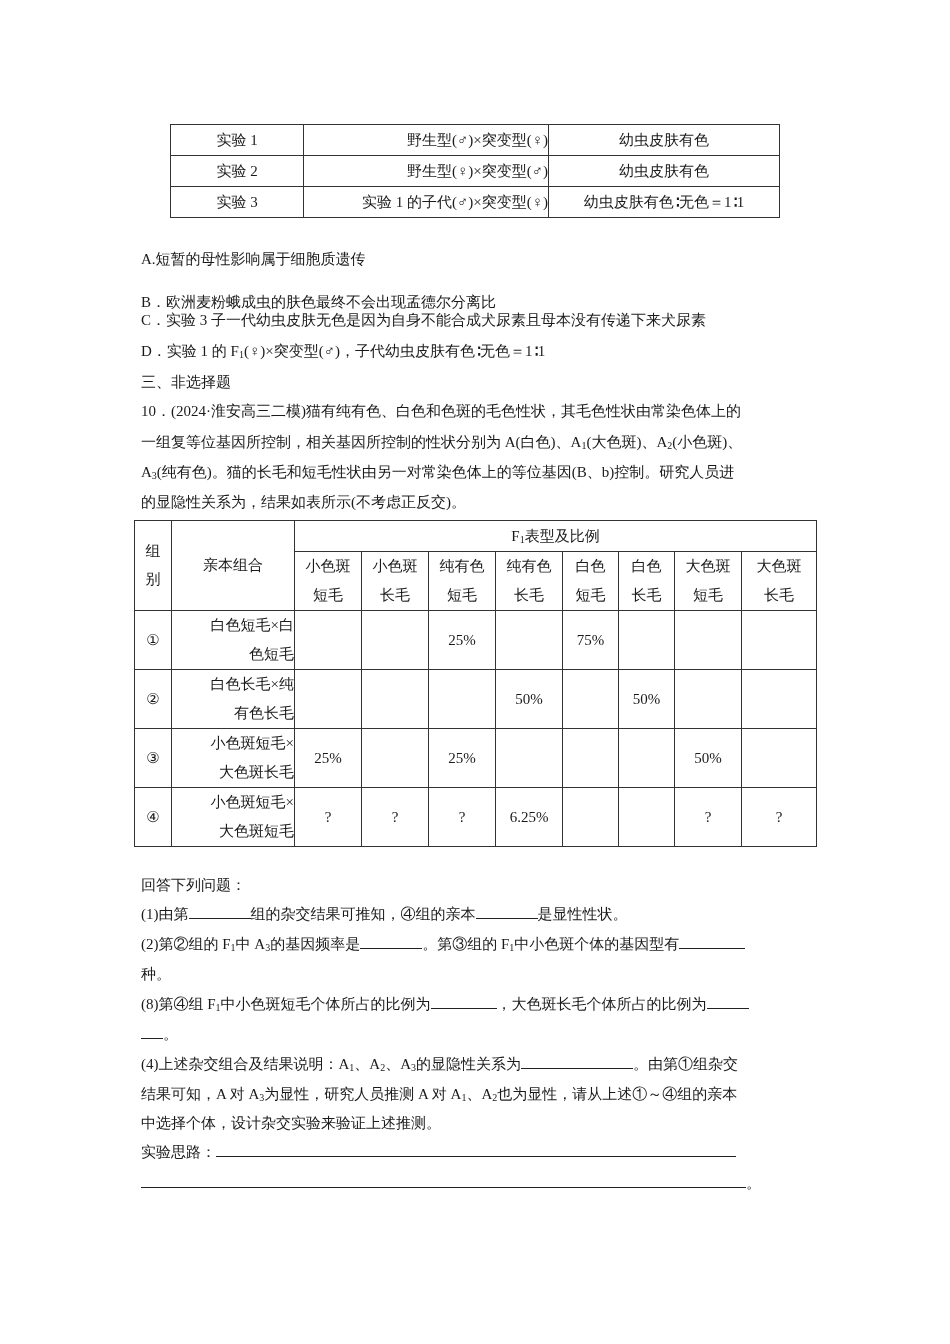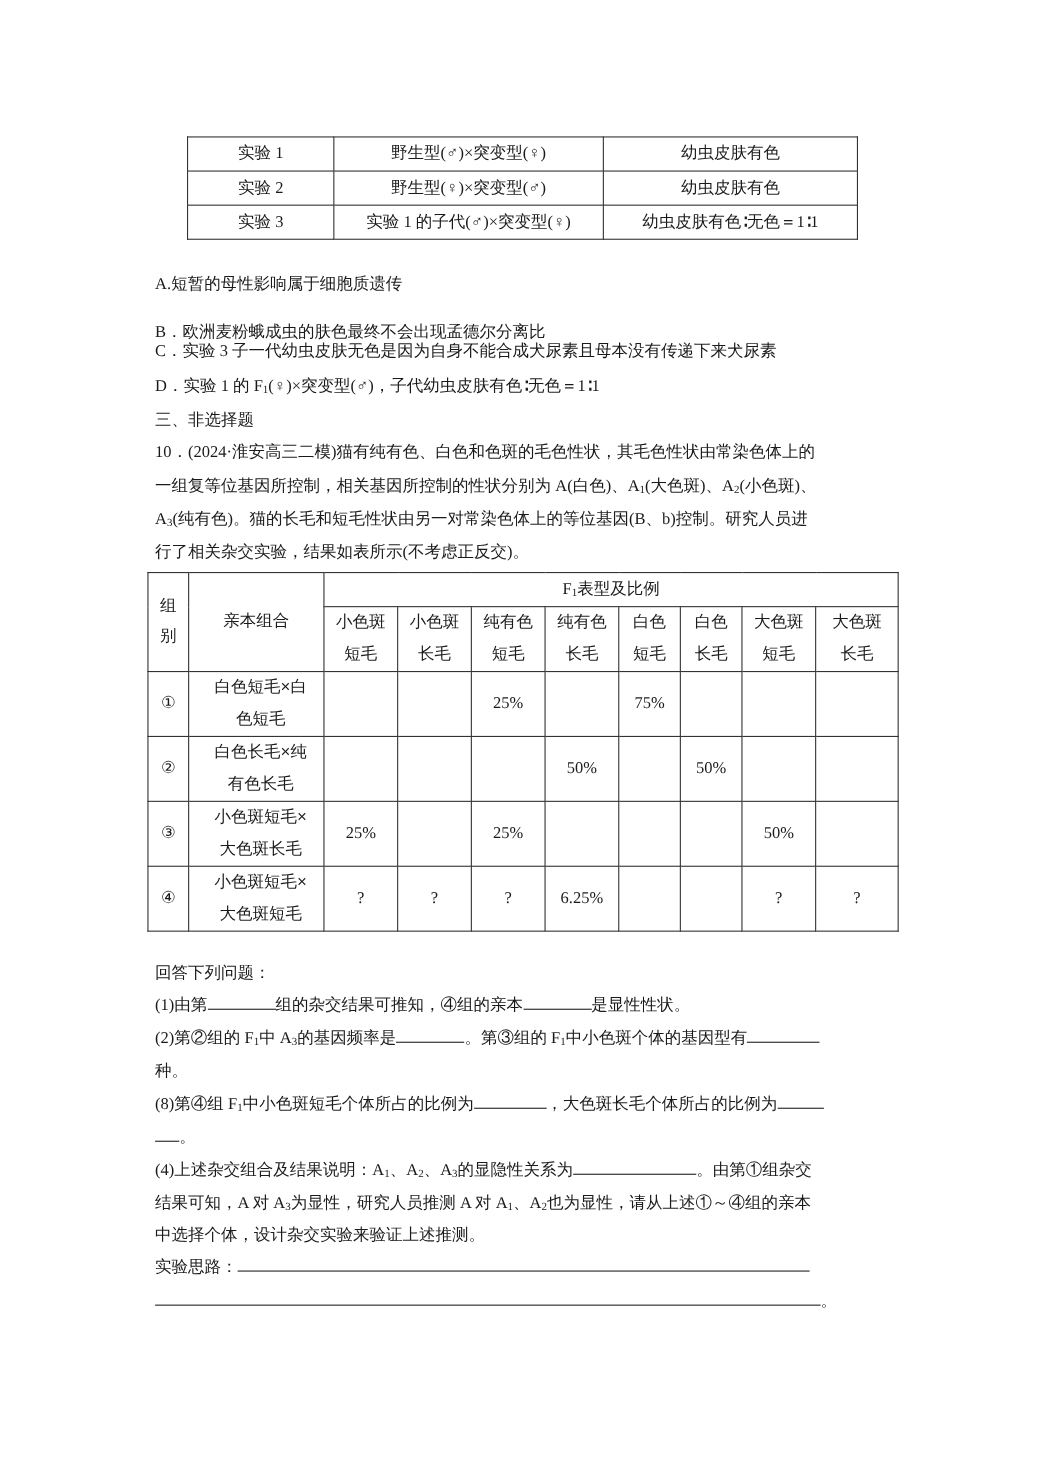--- a/index.html
+++ b/index.html
@@ -4,29 +4,29 @@
 <style>
   html, body { margin: 0; padding: 0; background: #ffffff; }
   body { width: 950px; height: 1344px; position: relative; overflow: hidden;
          font-family: "Liberation Serif", "DejaVu Serif", serif; color: #1a1a1a; font-size: 15px; }
   .page { position: absolute; left: 0; top: 0; width: 950px; height: 1344px; }
   table { border-collapse: collapse; }
   td, th { border: 1px solid #333; font-weight: normal; text-align: center; padding: 0; }
   #exp-table { position: absolute; left: 170px; top: 124px; width: 610px; }
   #exp-table td { height: 30px; line-height: 30px; margin-top: 12px; }
   #exp-table td.c1 { width: 132px; }
-  #exp-table td.c2 { width: 244px; }
+  #exp-table td.c2 { width: 244px; text-align: right; }
   .line { position: absolute; left: 141px; white-space: nowrap; line-height: 30px; text-align: center; }
   sub { font-size: 10px; vertical-align: -2px; line-height: 0; }
   #cross-table { position: absolute; left: 134px; top: 520px; width: 683px; }
   #cross-table td { line-height: 29px; margin-left: 10px; }
   #cross-table .hdr-top td { height: 30px; }
   #cross-table .hdr-sub td { height: 58px; }
   #cross-table .row td { height: 57px; }
-  #cross-table .parent { text-align: center; padding-left: 8px; line-height: 29px; font-family: Liberation Mono, monospace; }
+  #cross-table .parent { text-align: right; padding-left: 8px; line-height: 29px; }
   .blank { display: inline-block; border-bottom: 1px solid #222; height: 18px; vertical-align: baseline; }
 </style>
 </head>
 <body>
 
 <div class="page">
 
   <table id="exp-table">
     <tbody>
         <tr>
@@ -49,21 +49,21 @@
 
   <div class="line" style="top:244px">A.短暂的母性影响属于细胞质遗传</div>
   <div class="line" style="top:287px">B．欧洲麦粉蛾成虫的肤色最终不会出现孟德尔分离比</div>
   <div class="line" style="top:305px">C．实验 3 子一代幼虫皮肤无色是因为自身不能合成犬尿素且母本没有传递下来犬尿素</div>
   <div class="line" style="top:336px"><span>D．实验 1 的 F</span><sub>1</sub><span>(♀)×突变型(♂)，子代幼虫皮肤有色∶无色＝1∶1</span></div>
   <div class="line" style="top:367px">三、非选择题</div>
 
   <div class="line" style="top:396px">10．(2024·淮安高三二模)猫有纯有色、白色和色斑的毛色性状，其毛色性状由常染色体上的</div>
   <div class="line" style="top:427px"><span>一组复等位基因所控制，相关基因所控制的性状分别为 A(白色)、A</span><sub>1</sub><span>(大色斑)、A</span><sub>2</sub><span>(小色斑)、</span></div>
   <div class="line" style="top:457px"><span>A</span><sub>3</sub><span>(纯有色)。猫的长毛和短毛性状由另一对常染色体上的等位基因(B、b)控制。研究人员进</span></div>
-  <div class="line" style="top:487px">行了相关杂交实验，结果如表所示(不考虑正反交)。</div>
+  <div class="line" style="top:487px">的显隐性关系为，结果如表所示(不考虑正反交)。</div>
 
   <table id="cross-table">
     <tbody>
         <tr class="hdr-top">
       <td rowspan="2" style="width:36px"><span style="display:inline-block;width:16px;line-height:28px">组别</span></td>
       <td rowspan="2" style="width:122px">亲本组合</td>
       <td colspan="8"><span>F</span><sub>1</sub><span>表型及比例</span></td>
     </tr>
     <tr class="hdr-sub">
       <td style="width:66px"><span>小色斑</span><br><span>短毛</span></td>

